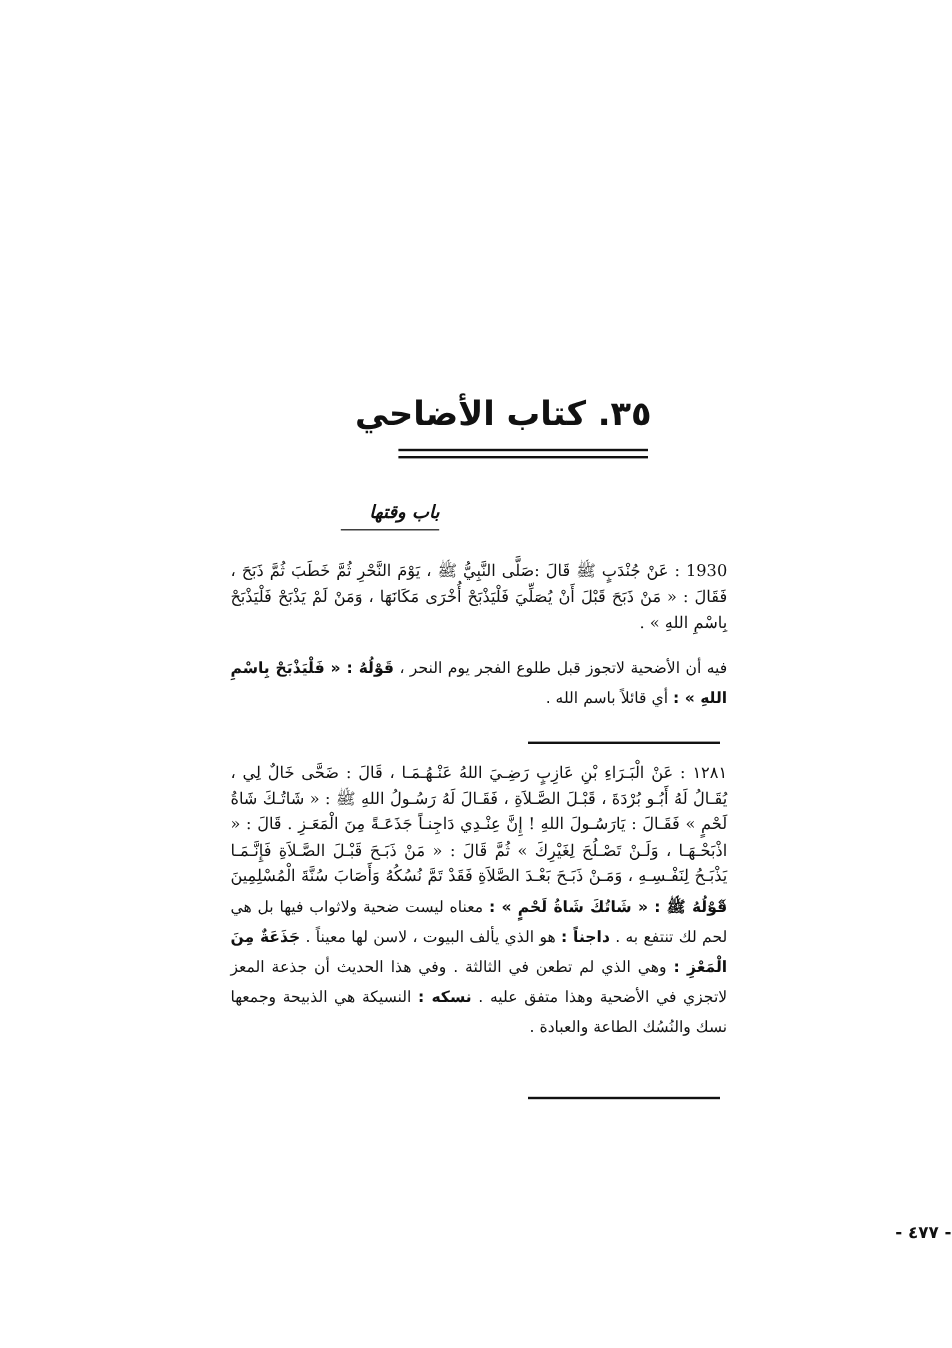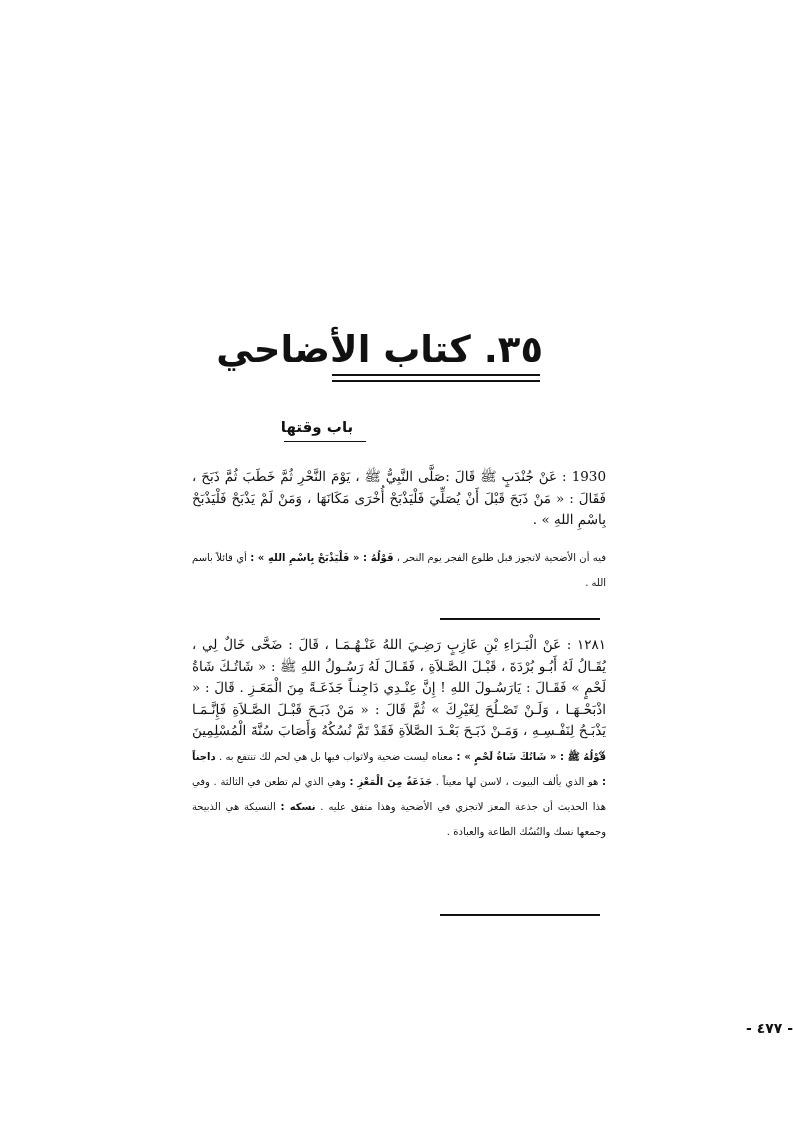--- a/index.html
+++ b/index.html
@@ -4,35 +4,35 @@
 <style>
   html, body { margin: 0; padding: 0; }
   body {
     width: 793px; height: 1123px; background: #ffffff; position: relative; overflow: hidden;
     font-family: "DejaVu Serif", "Liberation Serif", serif; color: #111;
   }
   .page { position: absolute; left: 0; top: 0; width: 793px; height: 1123px; }
   .rtl { direction: rtl; unicode-bidi: embed; }
   .chapter-title {
     position: absolute; right: 250px; top: 328px;
-    font-family: "DejaVu Sans", sans-serif; font-weight: bold; font-size: 37px; white-space: nowrap;
+    font-family: "DejaVu Sans", sans-serif; font-weight: bold; font-size: 28px; white-space: nowrap;
   }
   .title-rule { position: absolute; left: 332px; width: 208px; background: #111; }
   .title-rule.r1 { top: 374px; height: 2px; }
   .title-rule.r2 { top: 380px; height: 2px; }
   .section-title {
-    position: absolute; left: 274px; width: 86px; top: 418px; text-align: center;
-    font-family: "DejaVu Sans", sans-serif; font-weight: bold; font-size: 15px;
+    position: absolute; left: 294px; width: 86px; top: 418px; text-align: center;
+    font-family: "DejaVu Sans", sans-serif; font-weight: bold; font-size: 15px; font-style: italic;
   }
   .section-rule { position: absolute; left: 284px; width: 82px; top: 441px; height: 1px; background: #111; }
   .para {
     position: absolute; left: 192px; width: 414px;
     font-size: 13.5px; line-height: 21.5px; text-align: justify; text-align-last: right;
   }
-  .para.comm { font-family: "DejaVu Sans", sans-serif; font-size: 10px; line-height: 25px; }
+  .para.comm { font-family: "DejaVu Sans", sans-serif; font-size: 13px; line-height: 25px; }
   .b { font-weight: bold; }
   .sep { position: absolute; left: 440px; width: 160px; height: 2px; background: #111; }
   .page-number {
     position: absolute; left: 0; width: 793px; top: 1020px; text-align: right;
     font-family: "DejaVu Sans", sans-serif; font-weight: bold; font-size: 14px;
   }
 </style>
 </head>
 <body>
 

